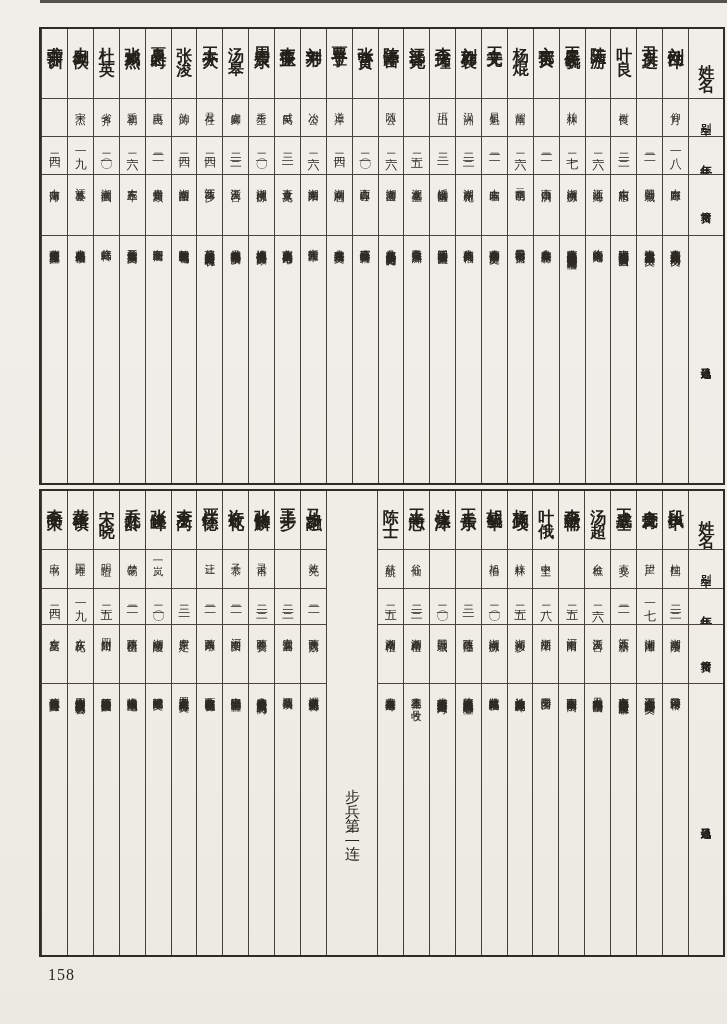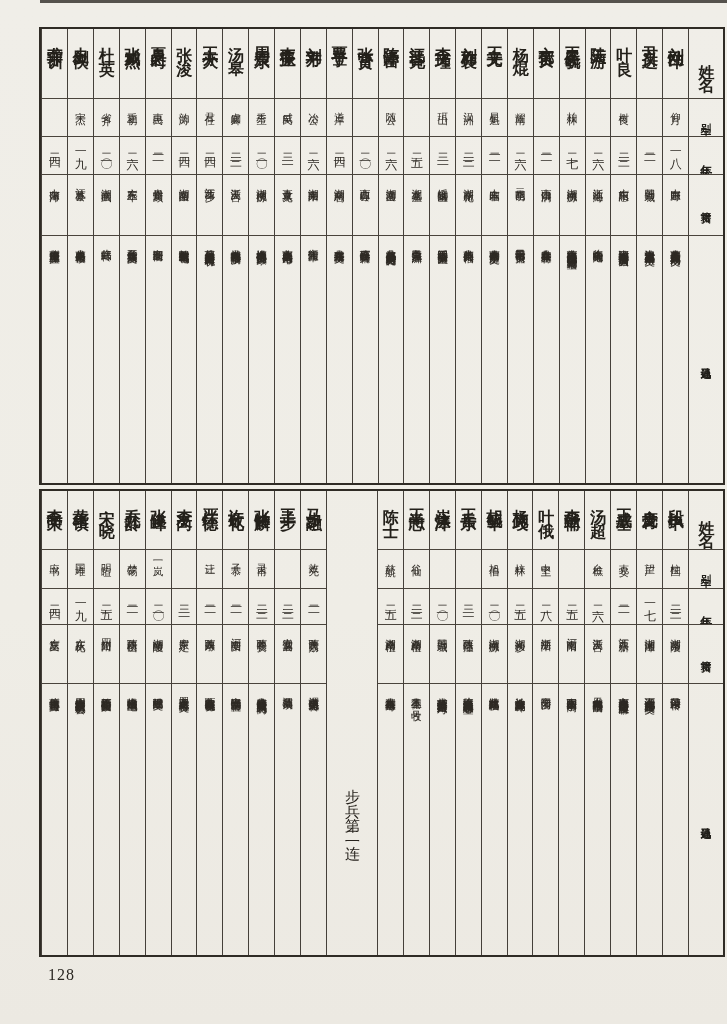--- a/index.html
+++ b/index.html
@@ -440,14 +440,14 @@
           <div class="cell name" style="letter-spacing: 0.18em;">李向荣</div>
           <div class="cell zi">应书</div>
           <div class="cell age">二四</div>
           <div class="cell native">广东文昌</div>
           <div class="cell addr">琼州文昌迈号市协兴隆号</div>
         </div>
       </div>
 
   </div>
 
-  <div id="page-number">128</div>
+  <div id="page-number">158</div>
 </div>
 
 </body></html>

